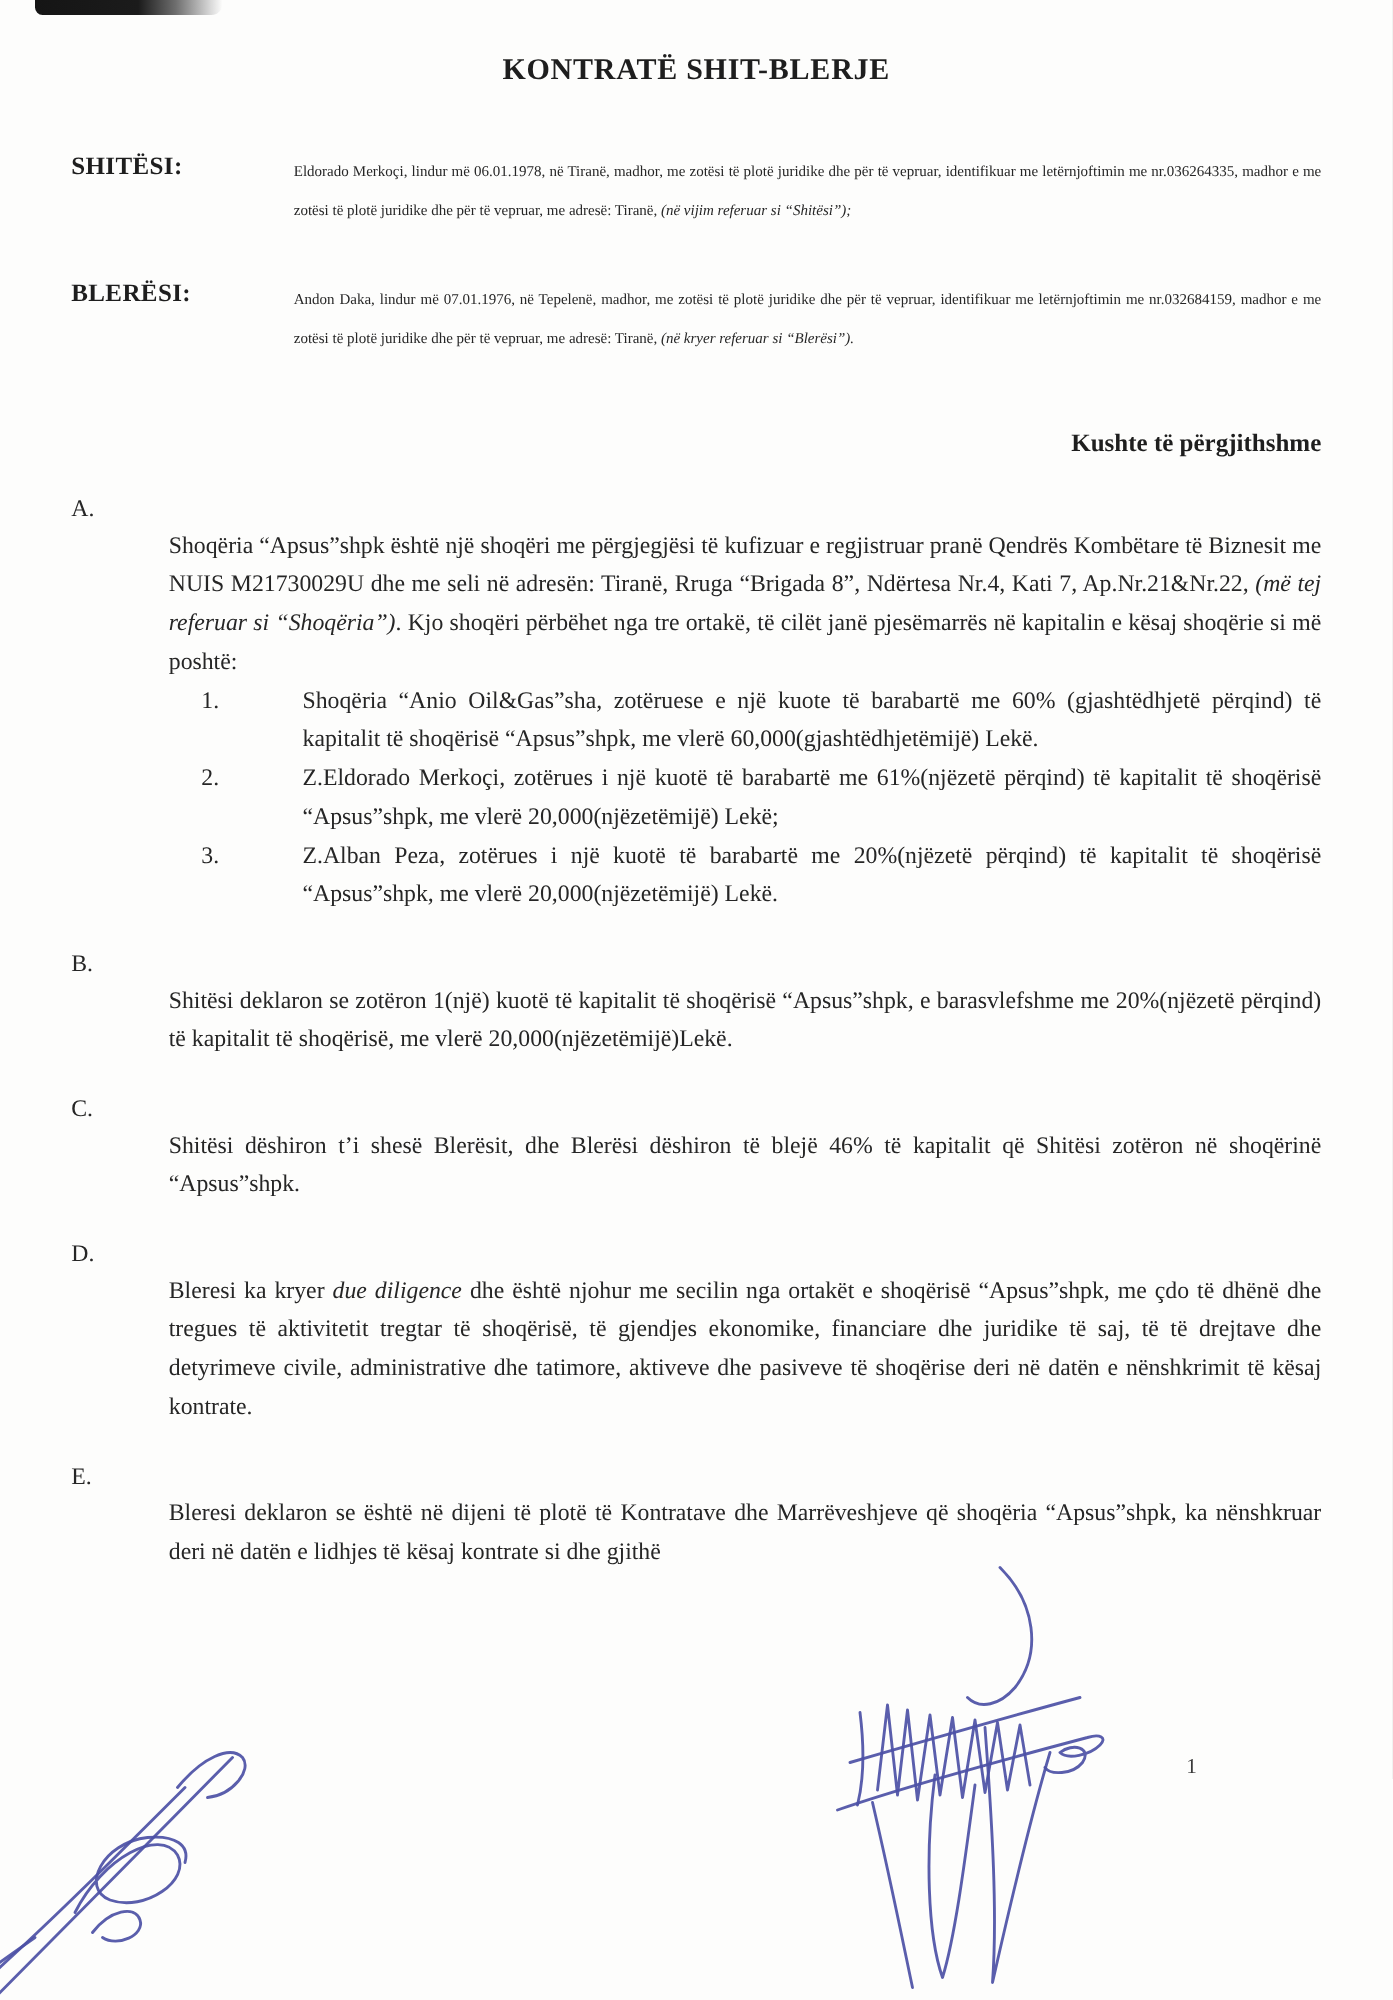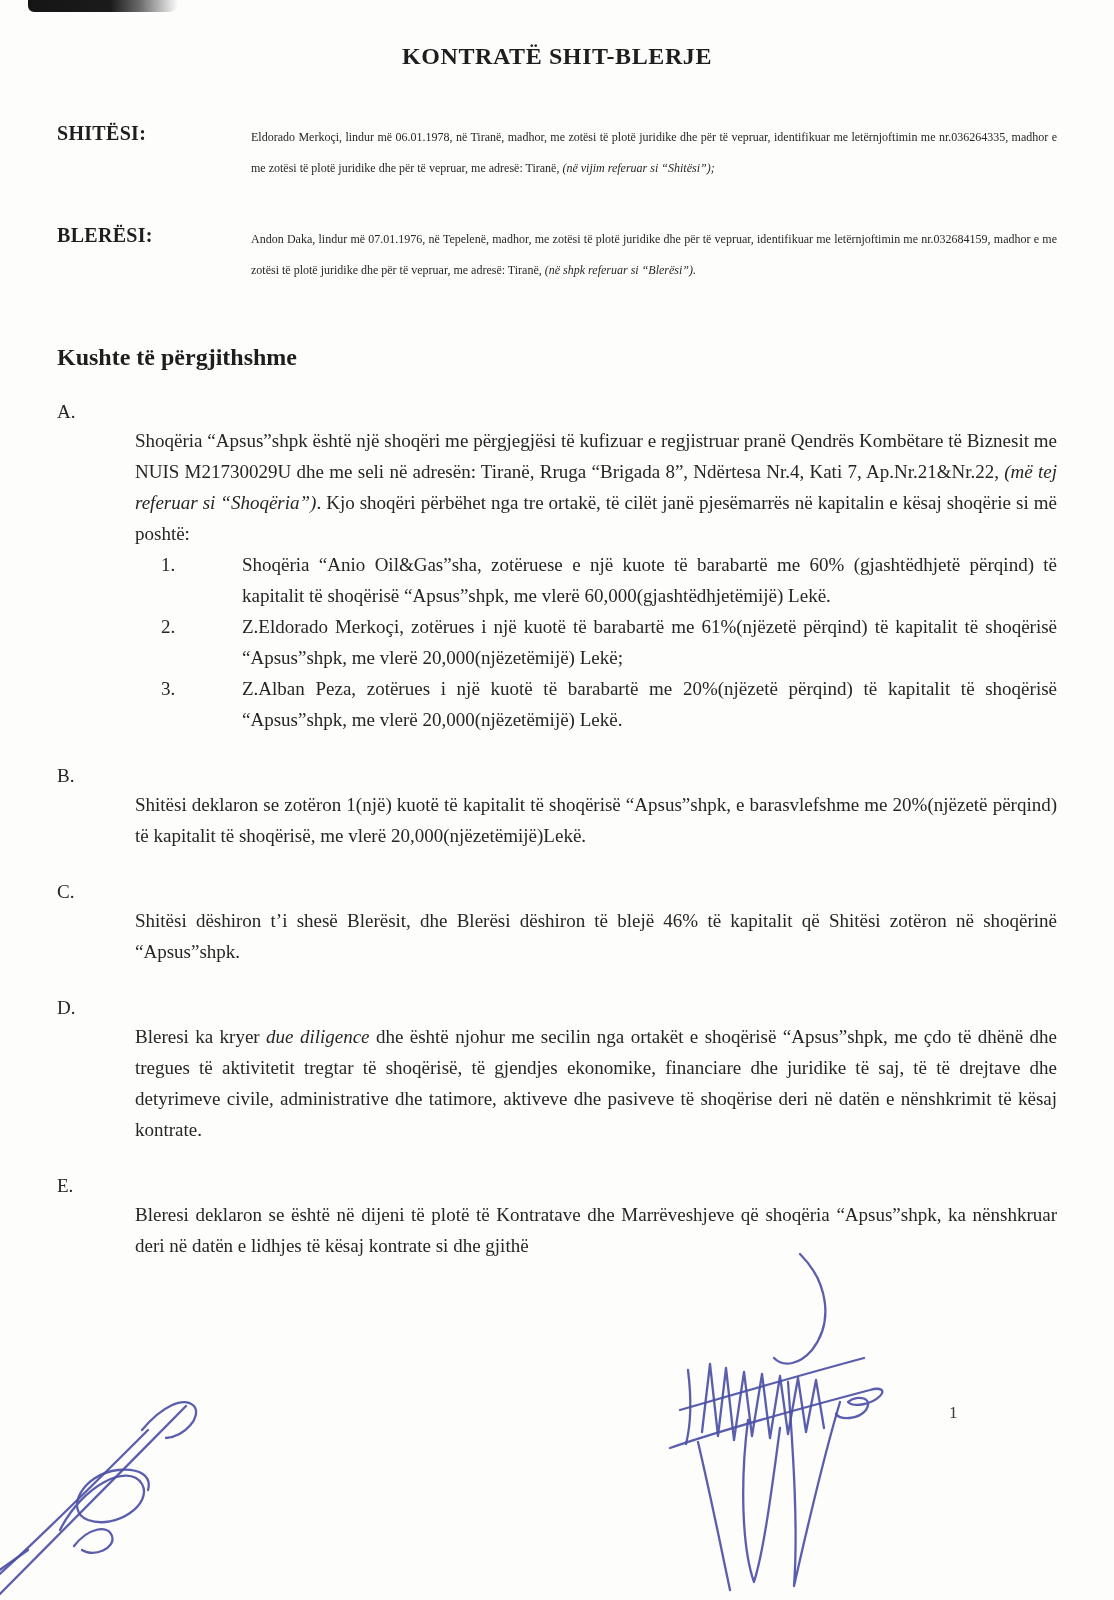--- a/index.html
+++ b/index.html
@@ -12,28 +12,28 @@
     font-family:"Liberation Serif","DejaVu Serif",serif;
     color:#262626;
   }
   .content{position:absolute;left:57px;top:0;width:1000px;}
   .doc-title{
     padding-top:43px;text-align:center;
     font-size:24px;font-weight:bold;letter-spacing:.6px;
     color:#1e1e1e;
   }
   .intro{margin-top:63px;font-size:19px;line-height:31px;}
-  .party{display:flex;margin-top:52px;gap:16px;}
+  .party{display:flex;margin-top:52px;}
   .party + .party{margin-top:40px;}
   .party-label{width:178px;flex:0 0 178px;font-weight:bold;font-size:20px;letter-spacing:.3px;color:#1e1e1e;}
   .party-text{flex:1;font-size:12px;line-height:31px;text-align:justify;}
   .it{font-style:italic;}
   .section-heading{
-    margin-top:58px;text-align:left;
-    font-size:24px;font-weight:bold;color:#1e1e1e;
+    margin-top:58px;text-align:right;
+    font-size:20px;font-weight:bold;color:#1e1e1e;
   }
   .clause{display:flex;margin-top:30px;}
   .clause-letter{width:78px;flex:0 0 78px;font-size:19px;color:#262626;}
   .clause-body{flex:1;font-size:19px;line-height:31px;}
   .clause-text{text-align:justify;margin-top:24px;}
   .sub-items{margin-top:0;}
   .sub-item{display:flex;margin-left:26px;}
   .sub-num{width:45px;flex:0 0 45px;font-size:19px;}
   .sub-text{flex:1;font-size:19px;line-height:31px;text-align:justify;margin-left:36px;}
   .page-number{
@@ -63,21 +63,21 @@
     <div class="doc-title">KONTRATË SHIT-BLERJE</div>
 
 
     <div class="party">
       <div class="party-label">SHITËSI:</div>
       <div class="party-text"><span>Eldorado Merkoçi, lindur më 06.01.1978, në Tiranë, madhor, me zotësi të plotë juridike dhe për të vepruar, identifikuar me letërnjoftimin me nr.036264335, madhor e me zotësi të plotë juridike dhe për të vepruar, me adresë: Tiranë, </span><span class="it">(në vijim referuar si “Shitësi”);</span></div>
     </div>
 
     <div class="party">
       <div class="party-label">BLERËSI:</div>
-      <div class="party-text"><span>Andon Daka, lindur më 07.01.1976, në Tepelenë, madhor, me zotësi të plotë juridike dhe për të vepruar, identifikuar me letërnjoftimin me nr.032684159, madhor e me zotësi të plotë juridike dhe për të vepruar, me adresë: Tiranë, </span><span class="it">(në shpk referuar si “Blerësi”).</span></div>
+      <div class="party-text"><span>Andon Daka, lindur më 07.01.1976, në Tepelenë, madhor, me zotësi të plotë juridike dhe për të vepruar, identifikuar me letërnjoftimin me nr.032684159, madhor e me zotësi të plotë juridike dhe për të vepruar, me adresë: Tiranë, </span><span class="it">(në kryer referuar si “Blerësi”).</span></div>
     </div>
 
     <div class="section-heading">Kushte të përgjithshme</div>
 
     <div class="clause">
       <div class="clause-letter">A.</div>
       <div class="clause-body">
         <div class="clause-text"><span>Shoqëria “Apsus”shpk është një shoqëri me përgjegjësi të kufizuar e regjistruar pranë Qendrës Kombëtare të Biznesit me NUIS M21730029U dhe me seli në adresën: Tiranë, Rruga “Brigada 8”, Ndërtesa Nr.4, Kati 7, Ap.Nr.21&amp;Nr.22, </span><span class="it">(më tej referuar si “Shoqëria”)</span><span>. Kjo shoqëri përbëhet nga tre ortakë, të cilët janë pjesëmarrës në kapitalin e kësaj shoqërie si më poshtë:</span></div>
         <div class="sub-items">
           <div class="sub-item">

